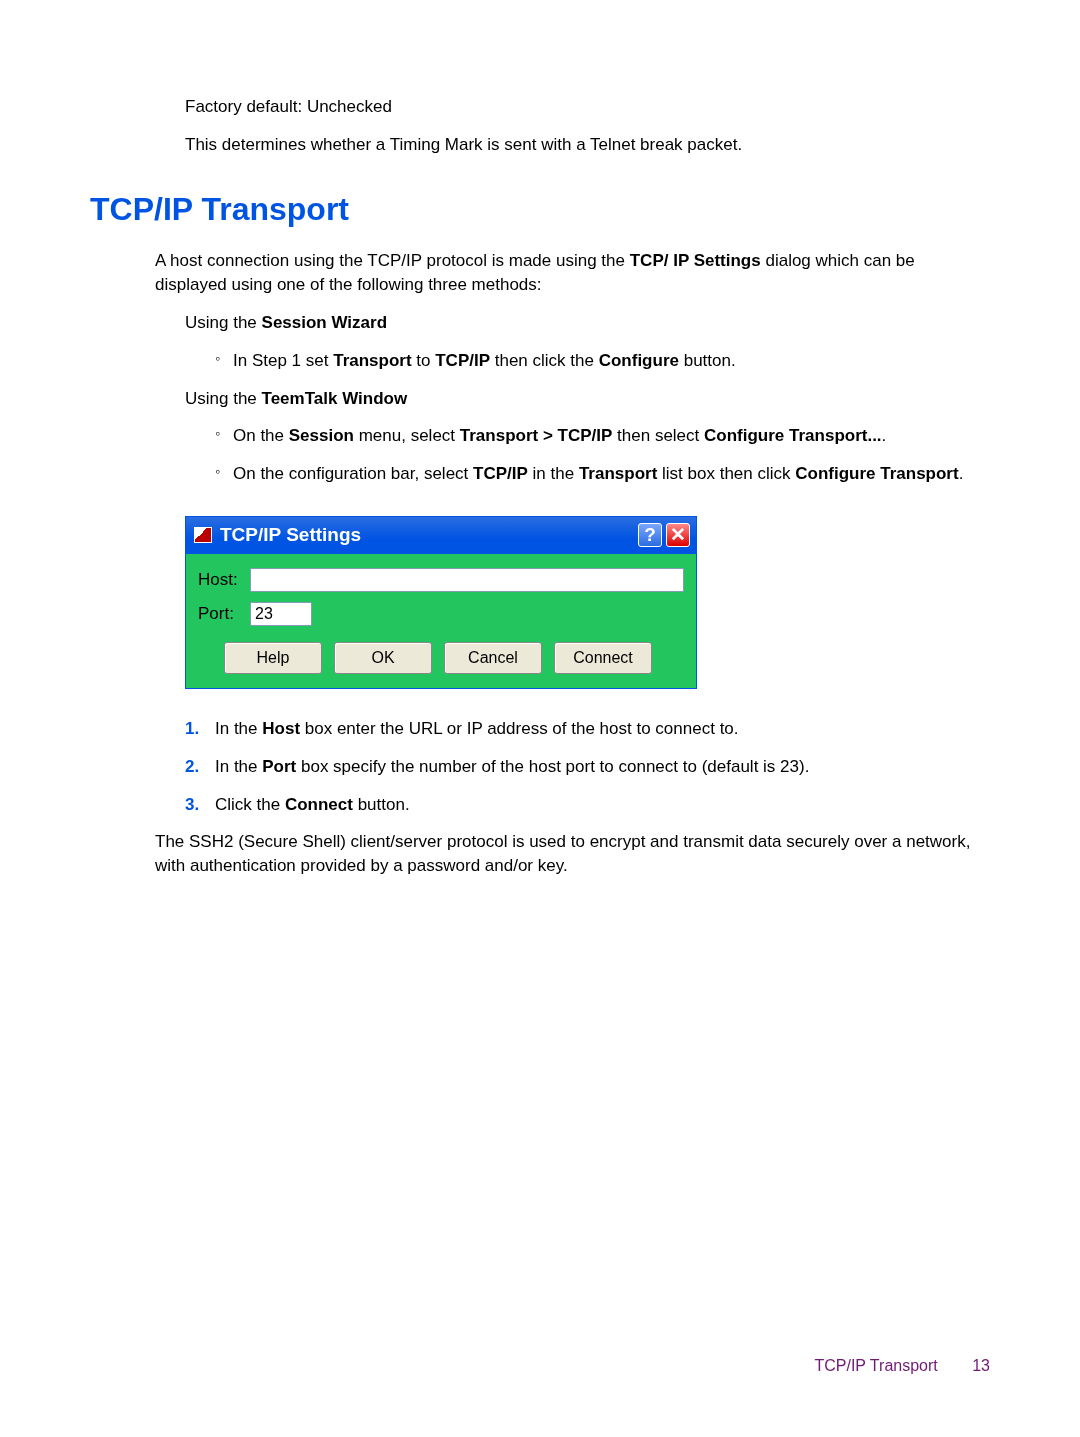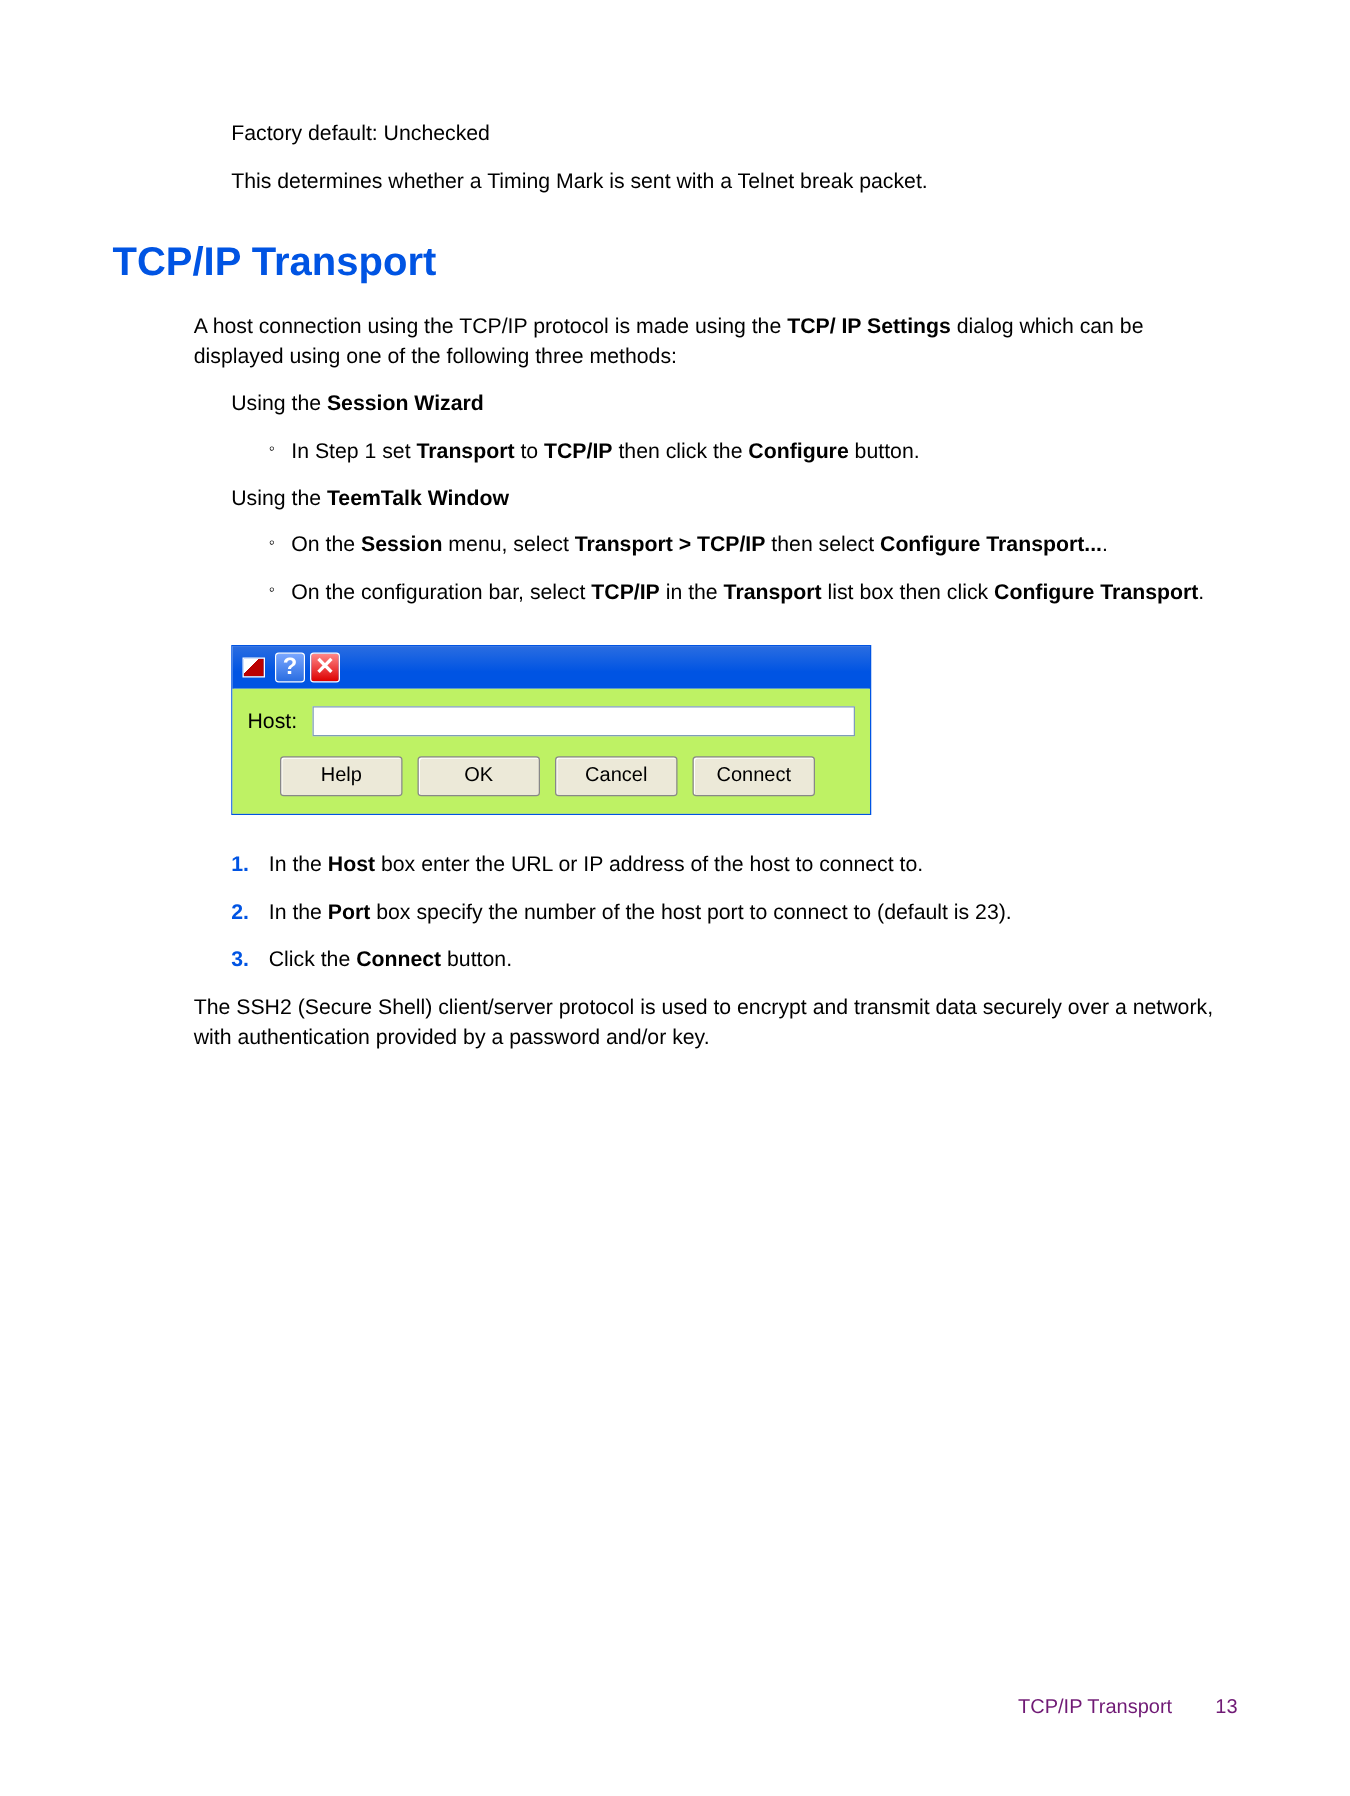--- a/index.html
+++ b/index.html
@@ -94,21 +94,21 @@
     background: linear-gradient(to bottom, #f88, #d00);
     border: 1px solid #fff;
     border-radius: 3px;
     display: flex; align-items: center; justify-content: center;
     color: #fff; font-weight: bold;
   }
   .title-btn.help {
     background: linear-gradient(to bottom, #7aa7ff, #2a6de1);
   }
   .dialog-body {
-    background: #bef264;
+    background: #22c55e;
     padding: 14px 12px 12px 12px;
   }
   .form-row {
     display: flex;
     align-items: center;
     margin-bottom: 10px;
   }
   .form-row label {
     width: 52px;
     font-size: 17px;
@@ -186,29 +186,34 @@
       </li>
       <li>
         <span>On the configuration bar, select </span><span class="bold">TCP/IP</span><span> in the </span><span class="bold">Transport</span><span> list box then click </span><span class="bold">Configure Transport</span><span>.</span>
       </li>
     </ul>
   </div>
 
   <div class="dialog">
     <div class="title-bar">
       <div class="title-icon"></div>
+      <div class="title-text">TCP/IP Settings</div>
       <div class="title-btns">
         <div class="title-btn help">?</div>
         <div class="title-btn">✕</div>
       </div>
     </div>
     <div class="dialog-body">
       <div class="form-row">
         <label>Host:</label>
         <input class="txt host" value="" style="">
+      </div>
+      <div class="form-row">
+        <label>Port:</label>
+        <input class="txt port" value="23" style="">
       </div>
       <div class="btn-row">
         <div class="btn">Help</div>
         <div class="btn">OK</div>
         <div class="btn">Cancel</div>
         <div class="btn">Connect</div>
       </div>
     </div>
   </div>
 

